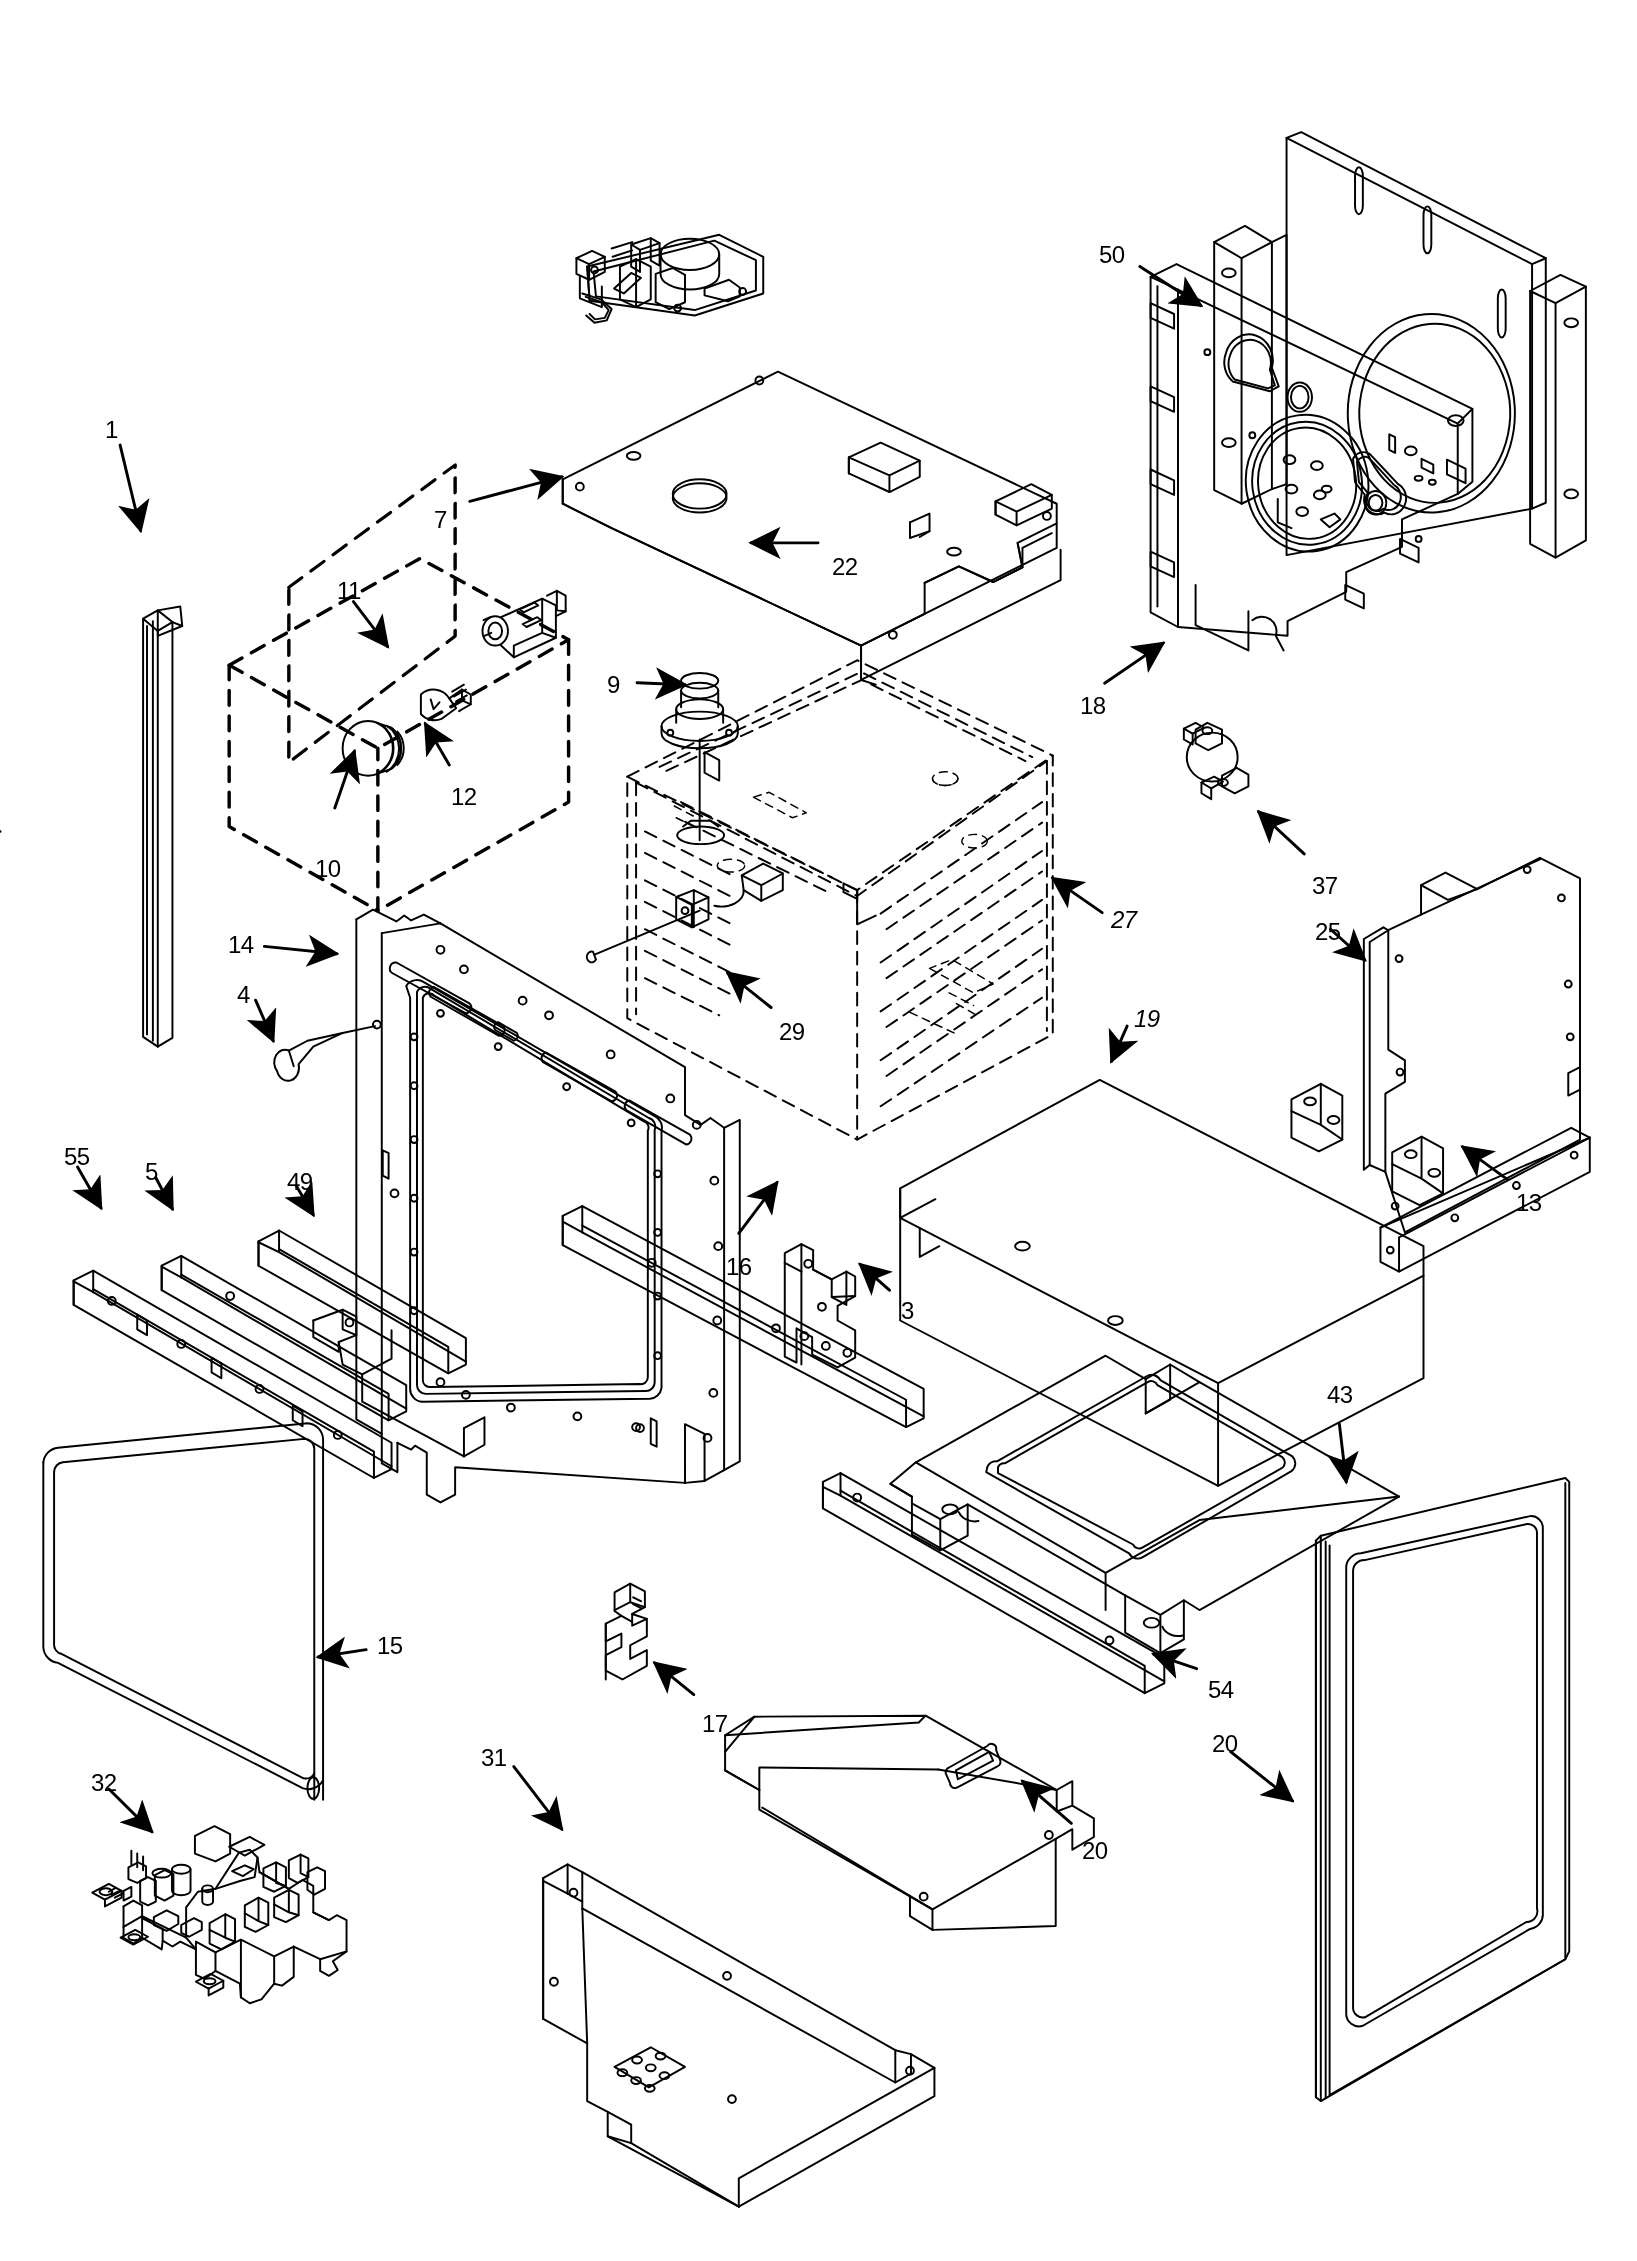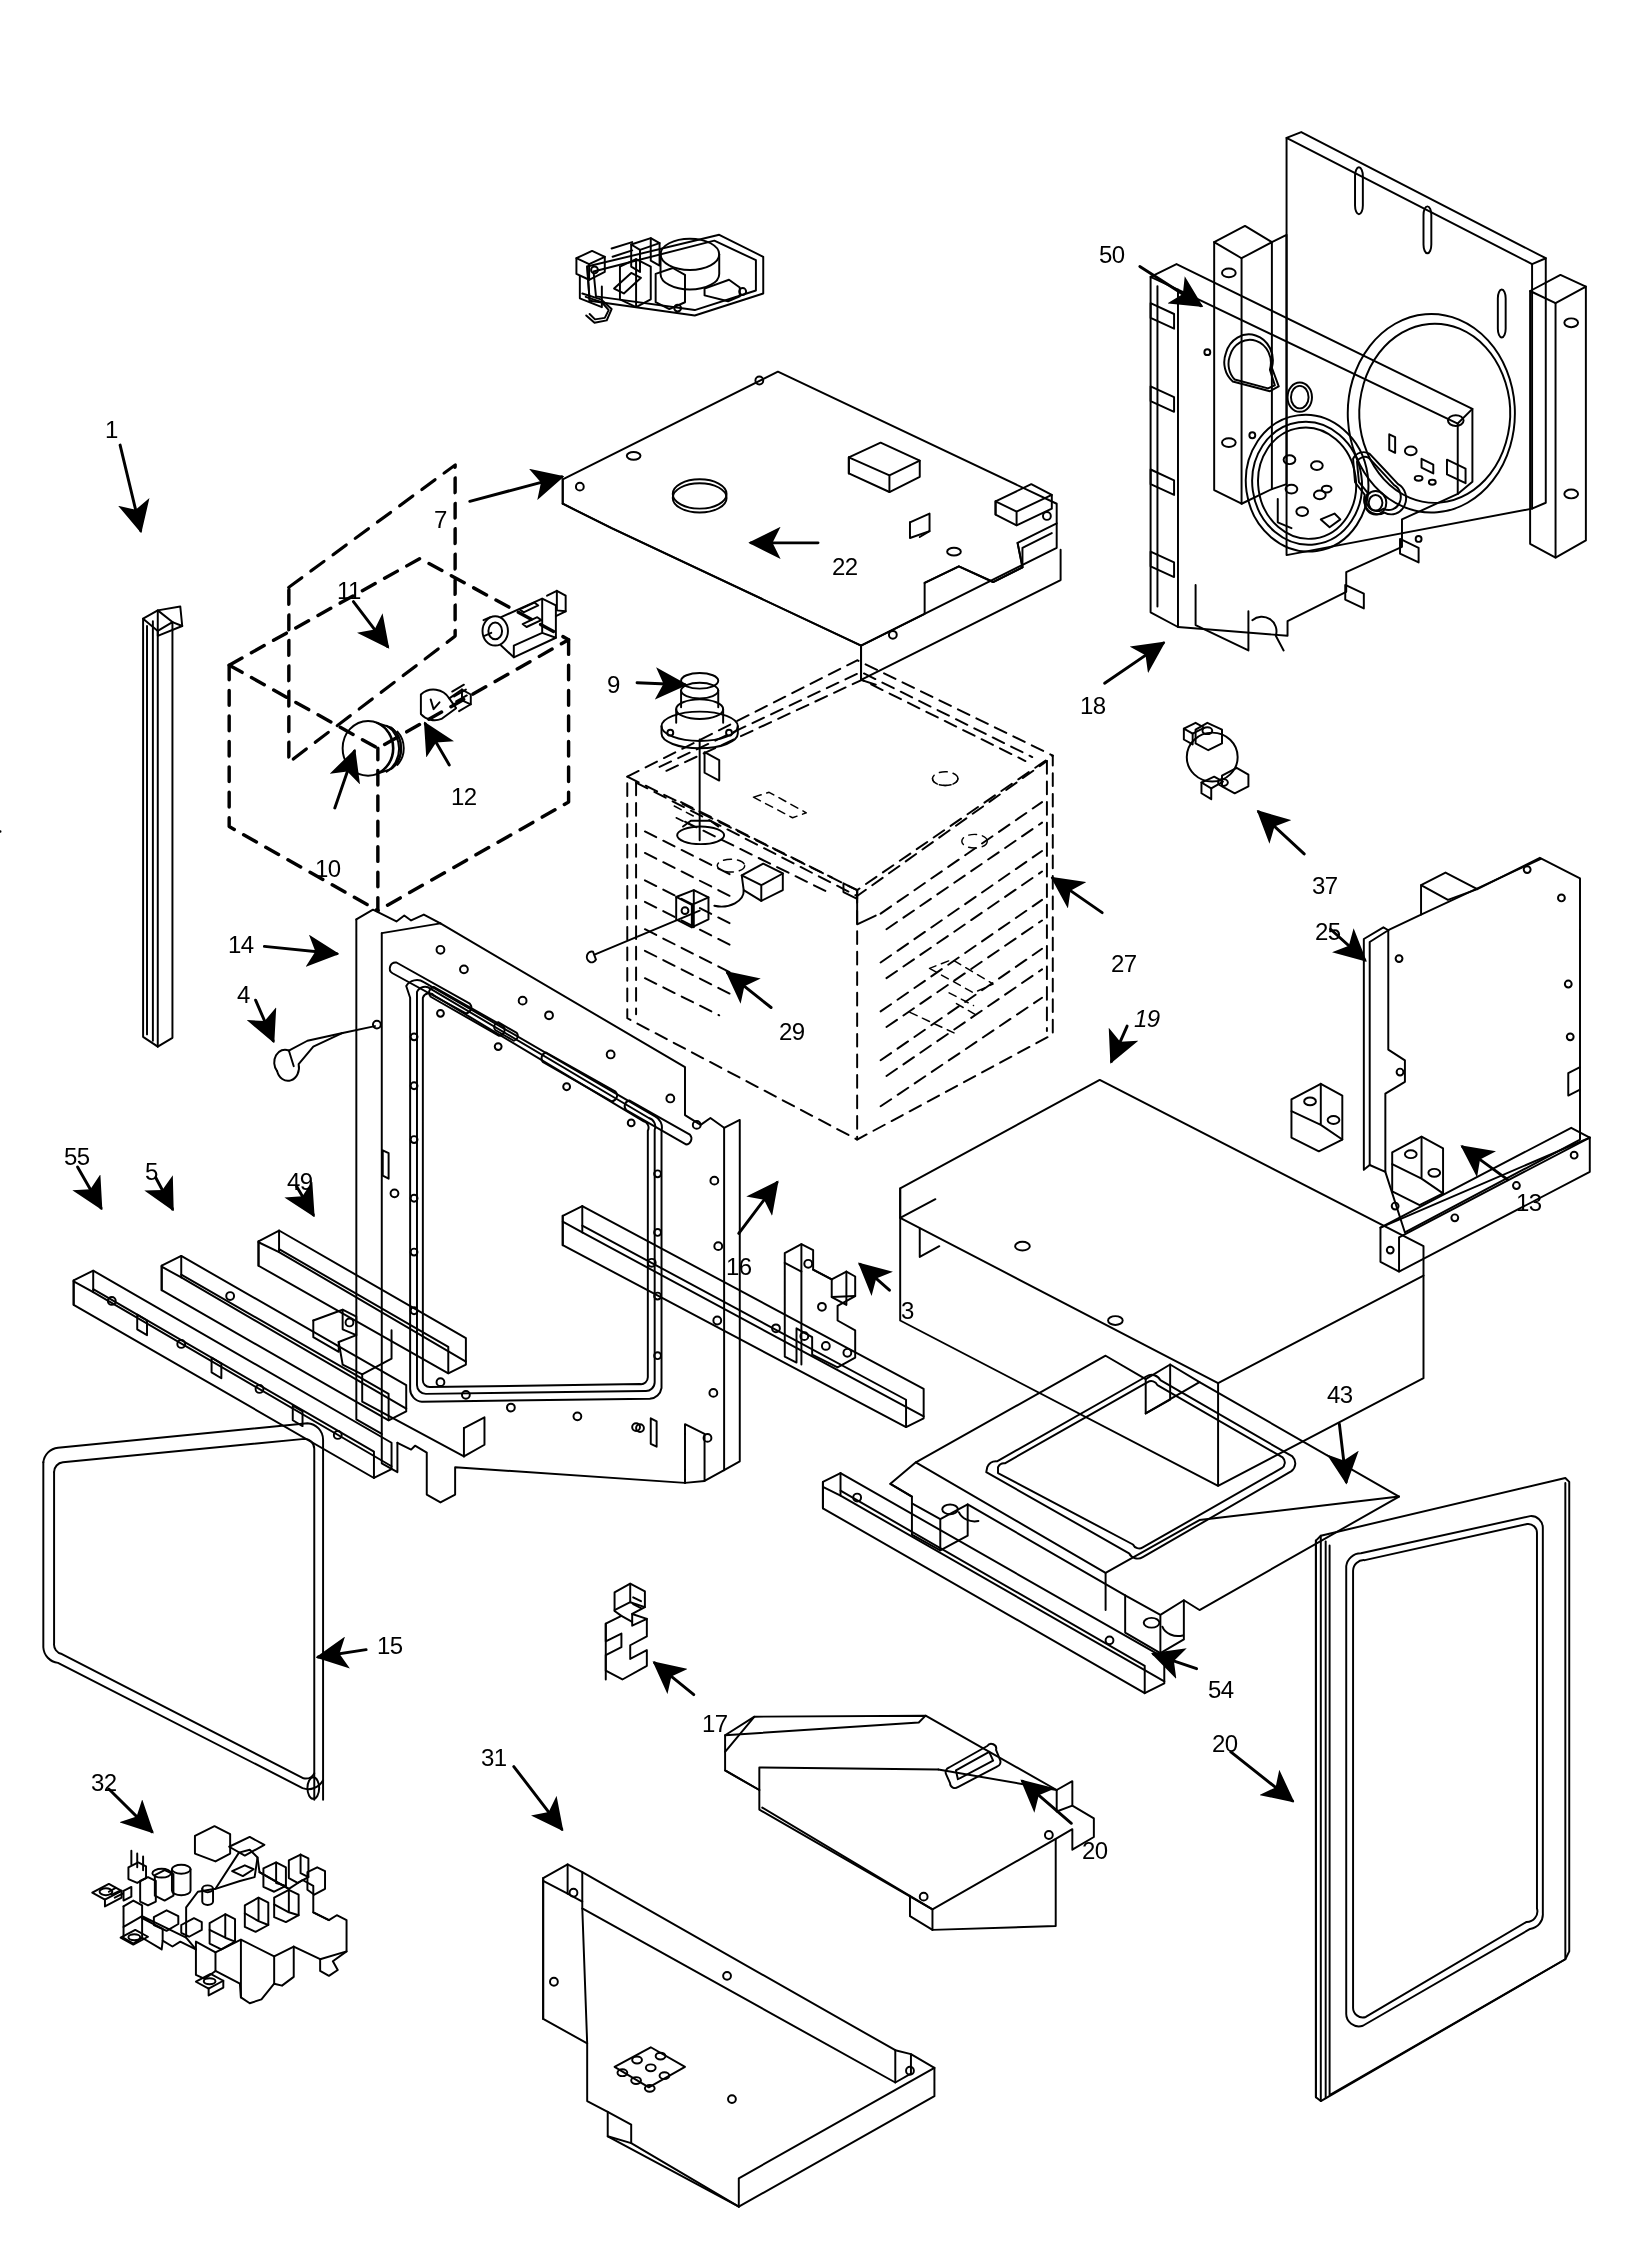--- a/index.html
+++ b/index.html
@@ -689,21 +689,21 @@
   <div class="callout" style="left:832px;top:555px;text-align:right;">22</div>
   <div class="callout" style="left:1099px;top:243px;">50</div>
   <div class="callout" style="left:434px;top:508px;">7</div>
   <div class="callout" style="left:337px;top:579px;">11</div>
   <div class="callout" style="left:315px;top:857px;">10</div>
   <div class="callout" style="left:451px;top:785px;">12</div>
   <div class="callout" style="left:607px;top:673px;">9</div>
   <div class="callout" style="left:1080px;top:694px;">18</div>
   <div class="callout" style="left:1312px;top:874px;">37</div>
   <div class="callout" style="left:1315px;top:920px;">25</div>
-  <div class="callout" style="left:1111px;top:952px;">27</div>
+  <div class="callout" style="left:1111px;top:908px;font-style:italic;">27</div>
   <div class="callout" style="left:228px;top:933px;">14</div>
   <div class="callout" style="left:237px;top:983px;">4</div>
   <div class="callout" style="left:779px;top:1020px;">29</div>
   <div class="callout" style="left:1134px;top:1007px;font-style:italic;">19</div>
   <div class="callout" style="left:1516px;top:1191px;">13</div>
   <div class="callout" style="left:64px;top:1145px;">55</div>
   <div class="callout" style="left:145px;top:1160px;">5</div>
   <div class="callout" style="left:287px;top:1170px;">49</div>
   <div class="callout" style="left:726px;top:1255px;">16</div>
   <div class="callout" style="left:901px;top:1299px;">3</div>

